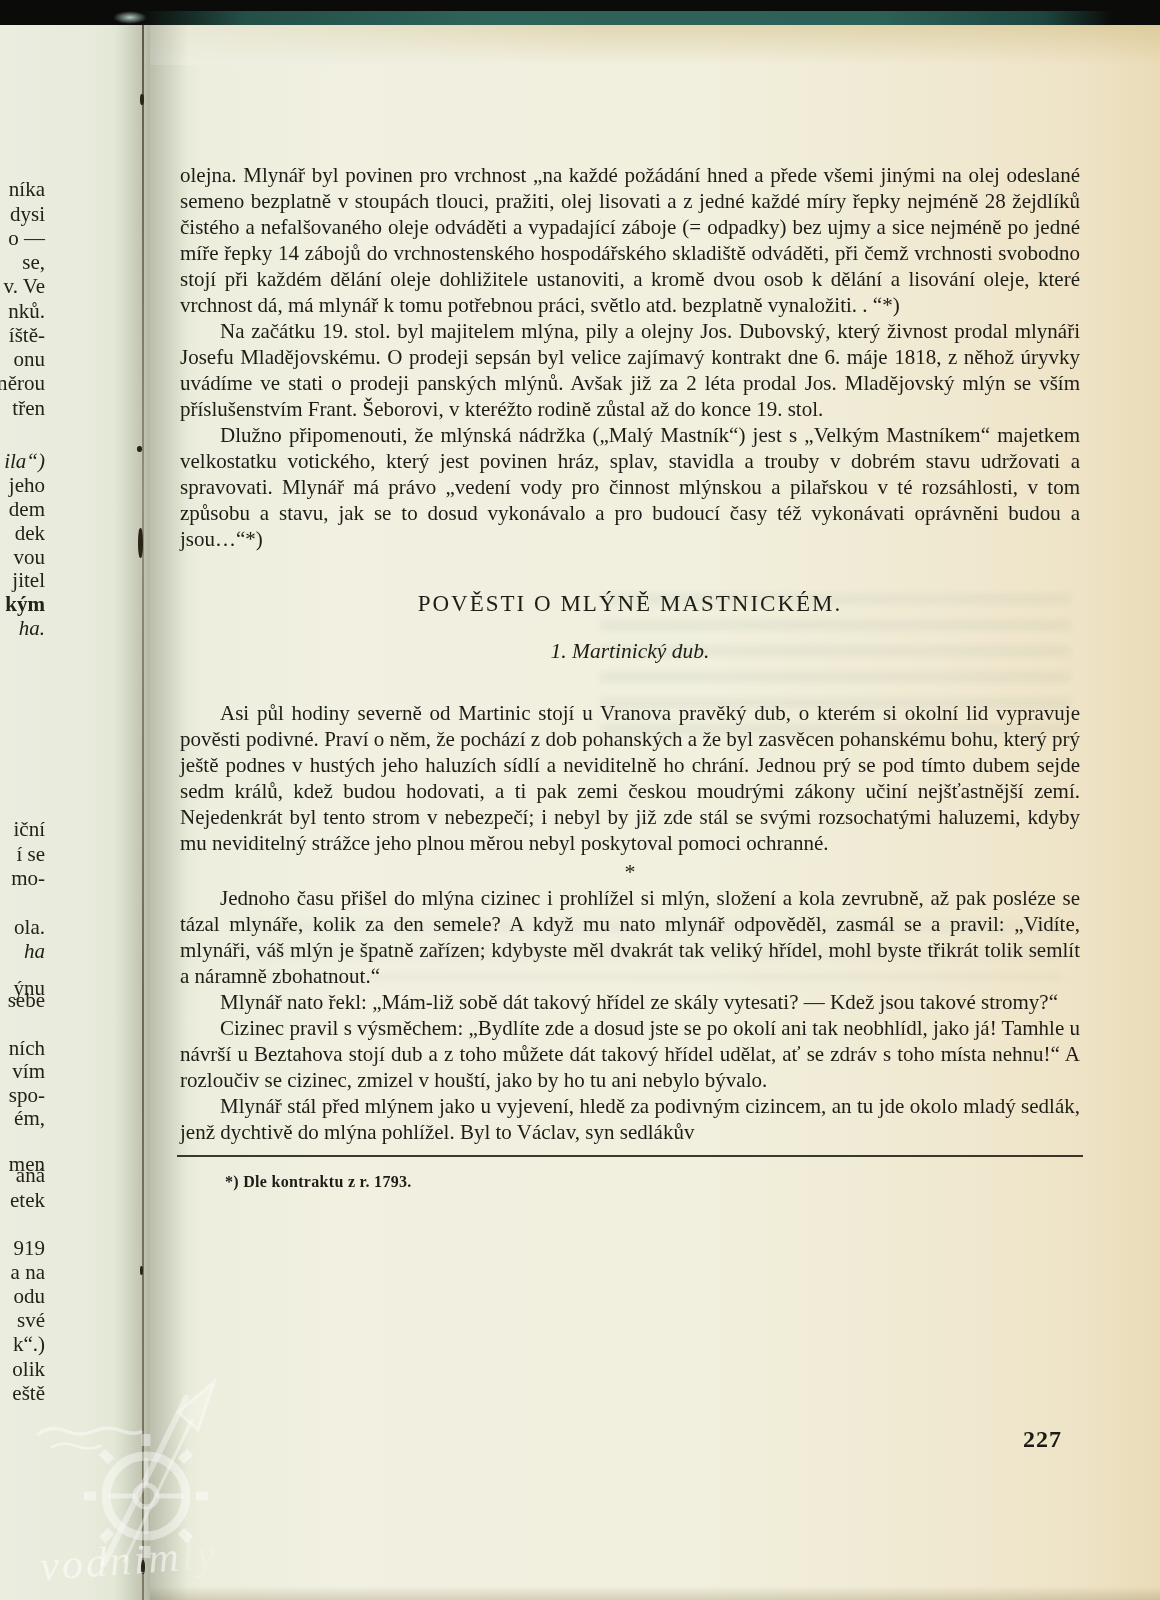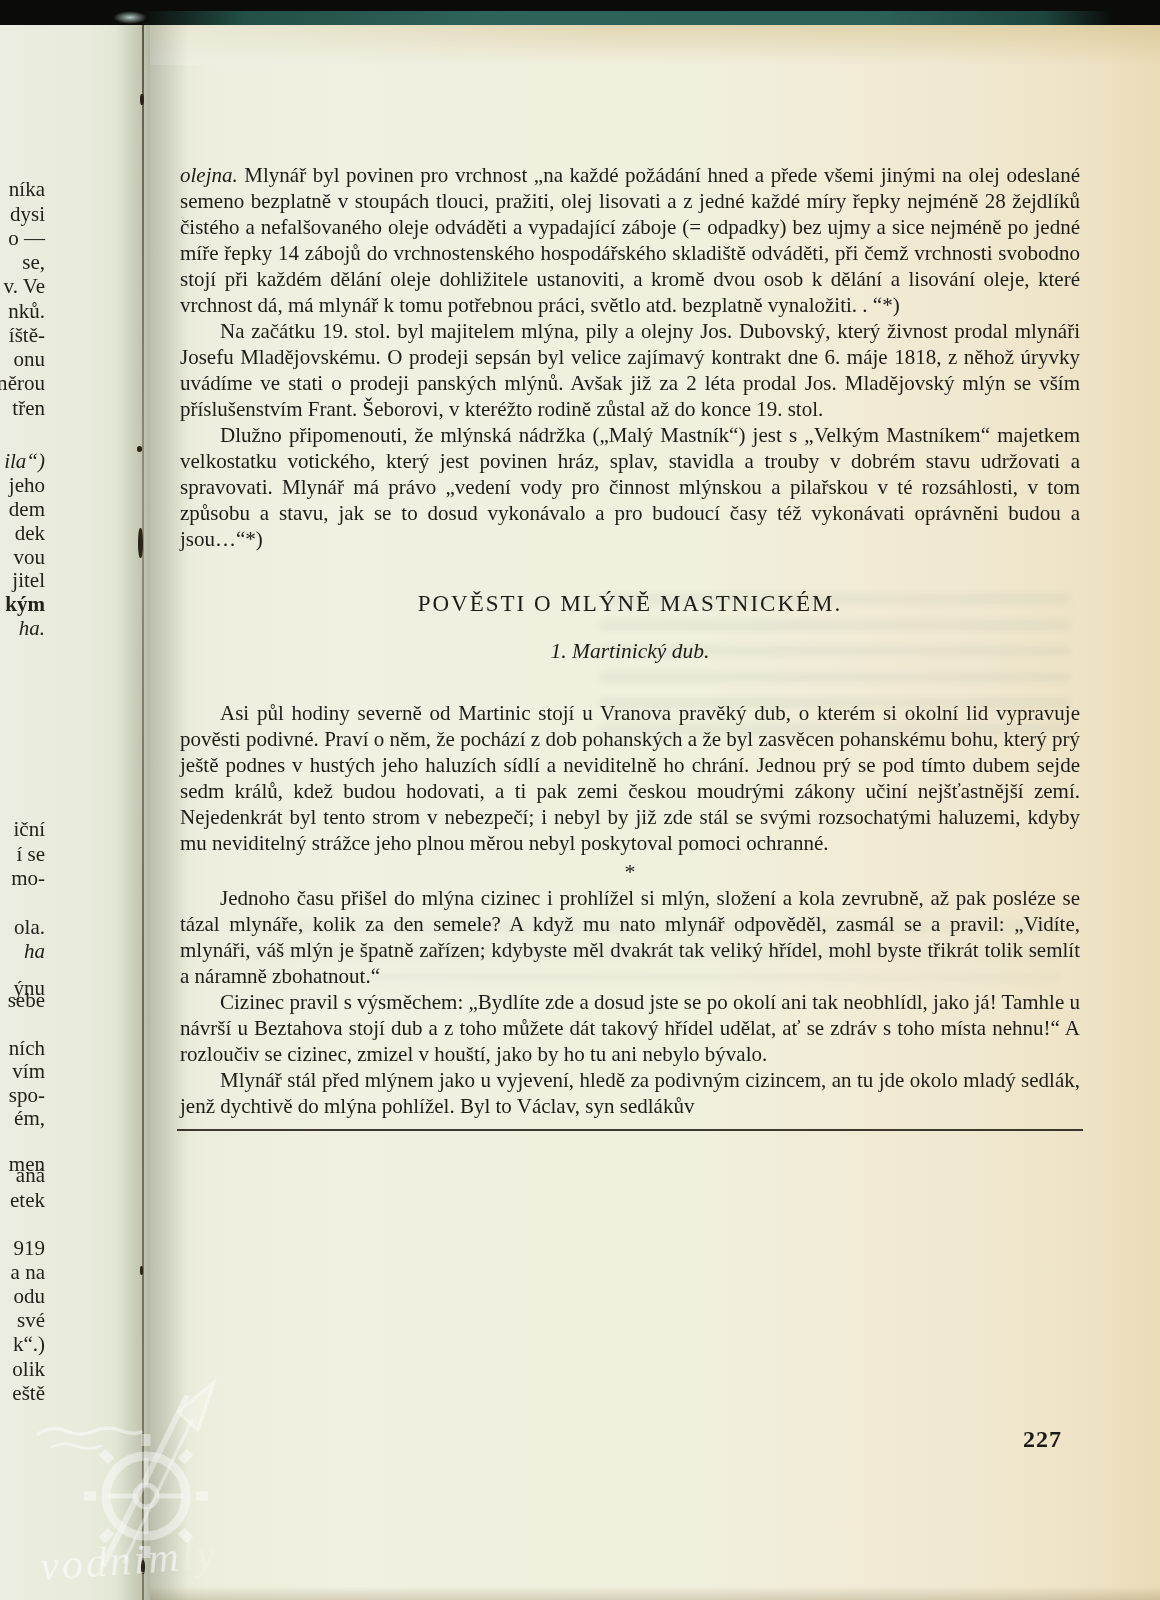--- a/index.html
+++ b/index.html
@@ -57,21 +57,21 @@
   
   .fragments{position:absolute;left:0;top:0;width:47px;height:1600px;font-size:21px;}
   .fragment{position:absolute;right:2px;white-space:nowrap;color:#24211a;}
   
   .main{
     position:absolute;left:180px;top:162px;width:900px;
     font-size:21px;line-height:26px;text-align:justify;color:#1e1c16;
   }
   .main p{margin:0;text-indent:40px;}
   .main p.no-indent{text-indent:0;}
-  .lead-word{font-style:italic;}
+  .lead-word{}
   .heading{text-align:center;text-indent:0 !important;margin-top:37px !important;font-size:23px;letter-spacing:2px;line-height:30px;}
   .subheading{text-align:center;text-indent:0 !important;margin-top:19px !important;font-size:21.5px;font-style:italic;line-height:27px;}
   .intro{margin-top:35px !important;}
   .separator{text-align:center;text-indent:0 !important;margin-top:3px !important;font-size:22px;line-height:26px;}
   .story-block{margin-top:2px;}
   .rule{border:none;border-top:2px solid rgba(28,24,14,.85);width:906px;margin:10px 0 0 -3px;}
   .footnote{margin-top:15px !important;padding-left:45px;font-size:16px;font-weight:bold;letter-spacing:.3px;text-align:left;text-indent:0 !important;line-height:20px;}
   .page-number{position:absolute;left:1023px;top:1426px;font-size:24px;font-weight:bold;letter-spacing:1px;color:#1c1a14;}
   
   .ghost{position:absolute;filter:blur(3px);pointer-events:none;}
@@ -204,27 +204,29 @@
   <p class="subheading">1. Martinický dub.</p>
 
   <p class="intro">Asi půl hodiny severně od Martinic stojí u Vranova pravěký dub, o kterém si okolní lid vypravuje pověsti podivné. Praví o něm, že pochází z dob pohanských a že byl zasvěcen pohanskému bohu, který prý ještě podnes v hustých jeho haluzích sídlí a neviditelně ho chrání. Jednou prý se pod tímto dubem sejde sedm králů, kdež budou hodovati, a ti pak zemi českou moudrými zákony učiní nejšťastnější zemí. Nejedenkrát byl tento strom v nebezpečí; i nebyl by již zde stál se svými rozsochatými haluzemi, kdyby mu neviditelný strážce jeho plnou měrou nebyl poskytoval pomoci ochranné.</p>
 
   <p class="separator">*</p>
 
   <span class="story-block">
 
   <p>Jednoho času přišel do mlýna cizinec i prohlížel si mlýn, složení a kola zevrubně, až pak posléze se tázal mlynáře, kolik za den semele? A když mu nato mlynář odpověděl, zasmál se a pravil: „Vidíte, mlynáři, váš mlýn je špatně zařízen; kdybyste měl dvakrát tak veliký hřídel, mohl byste třikrát tolik semlít a náramně zbohatnout.“</p>
 
+  <p>Mlynář nato řekl: „Mám-liž sobě dát takový hřídel ze skály vytesati? — Kdež jsou takové stromy?“</p>
 
   <p>Cizinec pravil s výsměchem: „Bydlíte zde a dosud jste se po okolí ani tak neobhlídl, jako já! Tamhle u návrší u Beztahova stojí dub a z toho můžete dát takový hřídel udělat, ať se zdráv s toho místa nehnu!“ A rozloučiv se cizinec, zmizel v houští, jako by ho tu ani nebylo bývalo.</p>
 
   <p>Mlynář stál před mlýnem jako u vyjevení, hledě za podivným cizincem, an tu jde okolo mladý sedlák, jenž dychtivě do mlýna pohlížel. Byl to Václav, syn sedlákův</p>
 </span>
 
   <hr class="rule">
+  <p class="footnote">*) Dle kontraktu z r. 1793.</p>
 </div>
 
 <div class="page-number">227</div>
 
 <svg class="watermark" viewBox="0 0 250 230">
   <g stroke="rgba(255,255,255,0.55)" fill="none" stroke-linecap="round">
     <path d="M10,62 q14,-9 28,-3 q14,6 28,0 q14,-6 28,0 q11,4 19,1" stroke-width="3.5"></path>
     <path d="M24,75 q12,-6 24,-1 q12,5 25,0" stroke-width="2.5"></path>
   </g>
   <g stroke="rgba(255,255,255,0.5)" fill="none" stroke-linecap="round">

